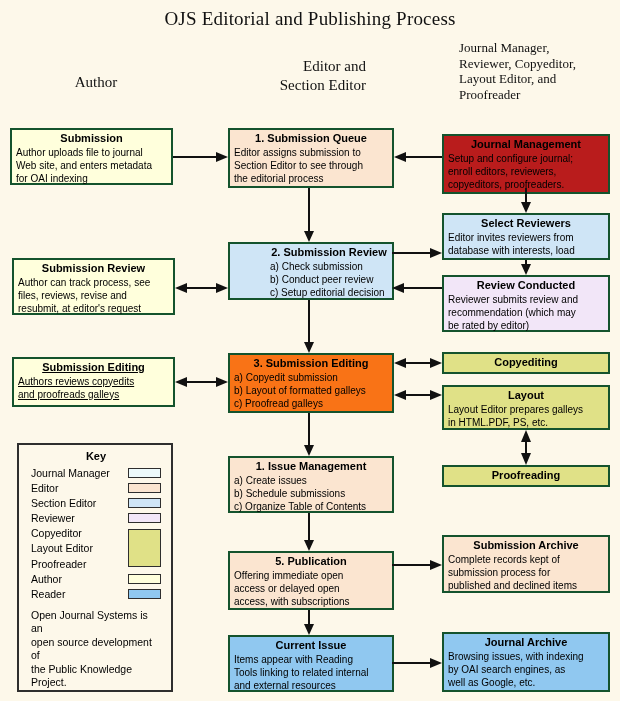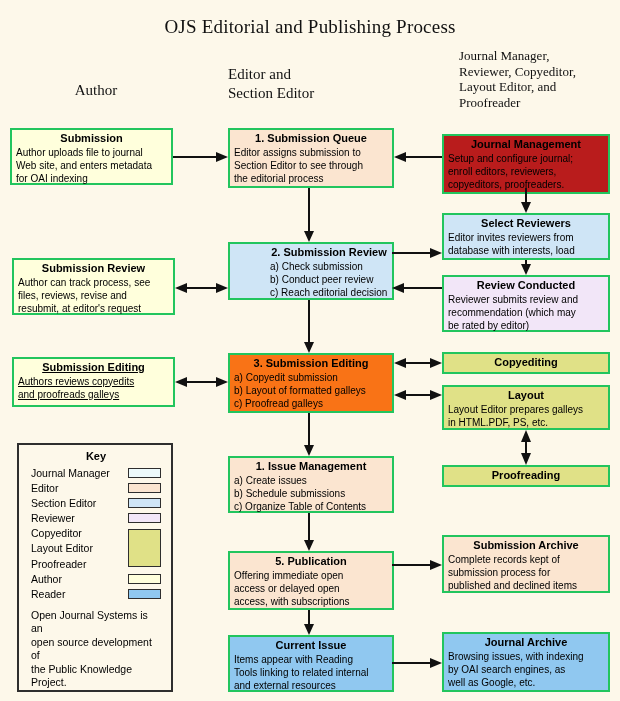--- a/index.html
+++ b/index.html
@@ -1,33 +1,33 @@
 <!DOCTYPE html>
 <html><head>
 <meta charset="utf-8">
 <style>
   html,body { margin:0; padding:0; }
   #stage {
     position:relative; width:620px; height:701px;
     background:#fdf8ea; overflow:hidden;
     font-family:"Liberation Sans", sans-serif; color:#000;
   }
-  .serif { font-family:"Liberation Serif", serif; color:#111;margin-top:8px; }
+  .serif { font-family:"Liberation Serif", serif; color:#111; }
   #diagram-title {
     position:absolute; top:8px; left:0; width:620px;
     text-align:center; font-size:19px; letter-spacing:.2px;
   }
   .col-head { position:absolute; white-space:pre-line; }
   #head-author  { left:16px;  top:74px; width:160px; text-align:center; font-size:15px; }
-  #head-editor  { left:228px; top:57px; width:162px; text-align:left; font-size:15px; line-height:19px; }
+  #head-editor  { left:204px; top:57px; width:162px; text-align:right; font-size:15px; line-height:19px; }
   #head-others  { left:459px; top:40px; width:158px; text-align:left;  font-size:13px; line-height:15.5px; }
 
   .box {
     position:absolute; box-sizing:border-box;
-    border:2px solid #22c55e; padding:2px 4px 1px 4px;
+    border:2px solid #14532d; padding:2px 4px 1px 4px;
   }
   .bt { font-weight:bold; font-size:11px; line-height:13.5px; text-align:center; }
   .bb { font-size:10px; line-height:13px; white-space:pre-line; }
   .single { display:flex; align-items:center; justify-content:center; padding:0; }
   .single .bt { width:100%; }
 
   #arrows { position:absolute; left:0; top:0; pointer-events:none; }
   #arrows line { stroke:#111; stroke-width:2; }
   #arrows polygon { fill:#111; }
 
@@ -84,21 +84,21 @@
   <div class="box" style="left: 228px; top: 128px; width: 166px; height: 60px; background-color: rgb(251, 229, 208);">
     <div class="bt">1. Submission Queue</div>
     <div class="bb">Editor assigns submission to
 Section Editor to see through
 the editorial process</div>
   </div>
   <div class="box" style="left: 228px; top: 242px; width: 166px; height: 58px; background-color: rgb(207, 229, 246); padding-left: 40px;">
     <div class="bt">2. Submission Review</div>
     <div class="bb">a) Check submission
 b) Conduct peer review
-c) Reach editorial decision</div>
+c) Setup editorial decision</div>
   </div>
   <div class="box" style="left: 228px; top: 353px; width: 166px; height: 60px; background-color: #f97316;">
     <div class="bt">3. Submission Editing</div>
     <div class="bb">a) Copyedit submission
 b) Layout of formatted galleys
 c) Proofread galleys</div>
   </div>
   <div class="box" style="left: 228px; top: 456px; width: 166px; height: 57px; background-color: rgb(251, 229, 208);">
     <div class="bt">1. Issue Management</div>
     <div class="bb">a) Create issues

